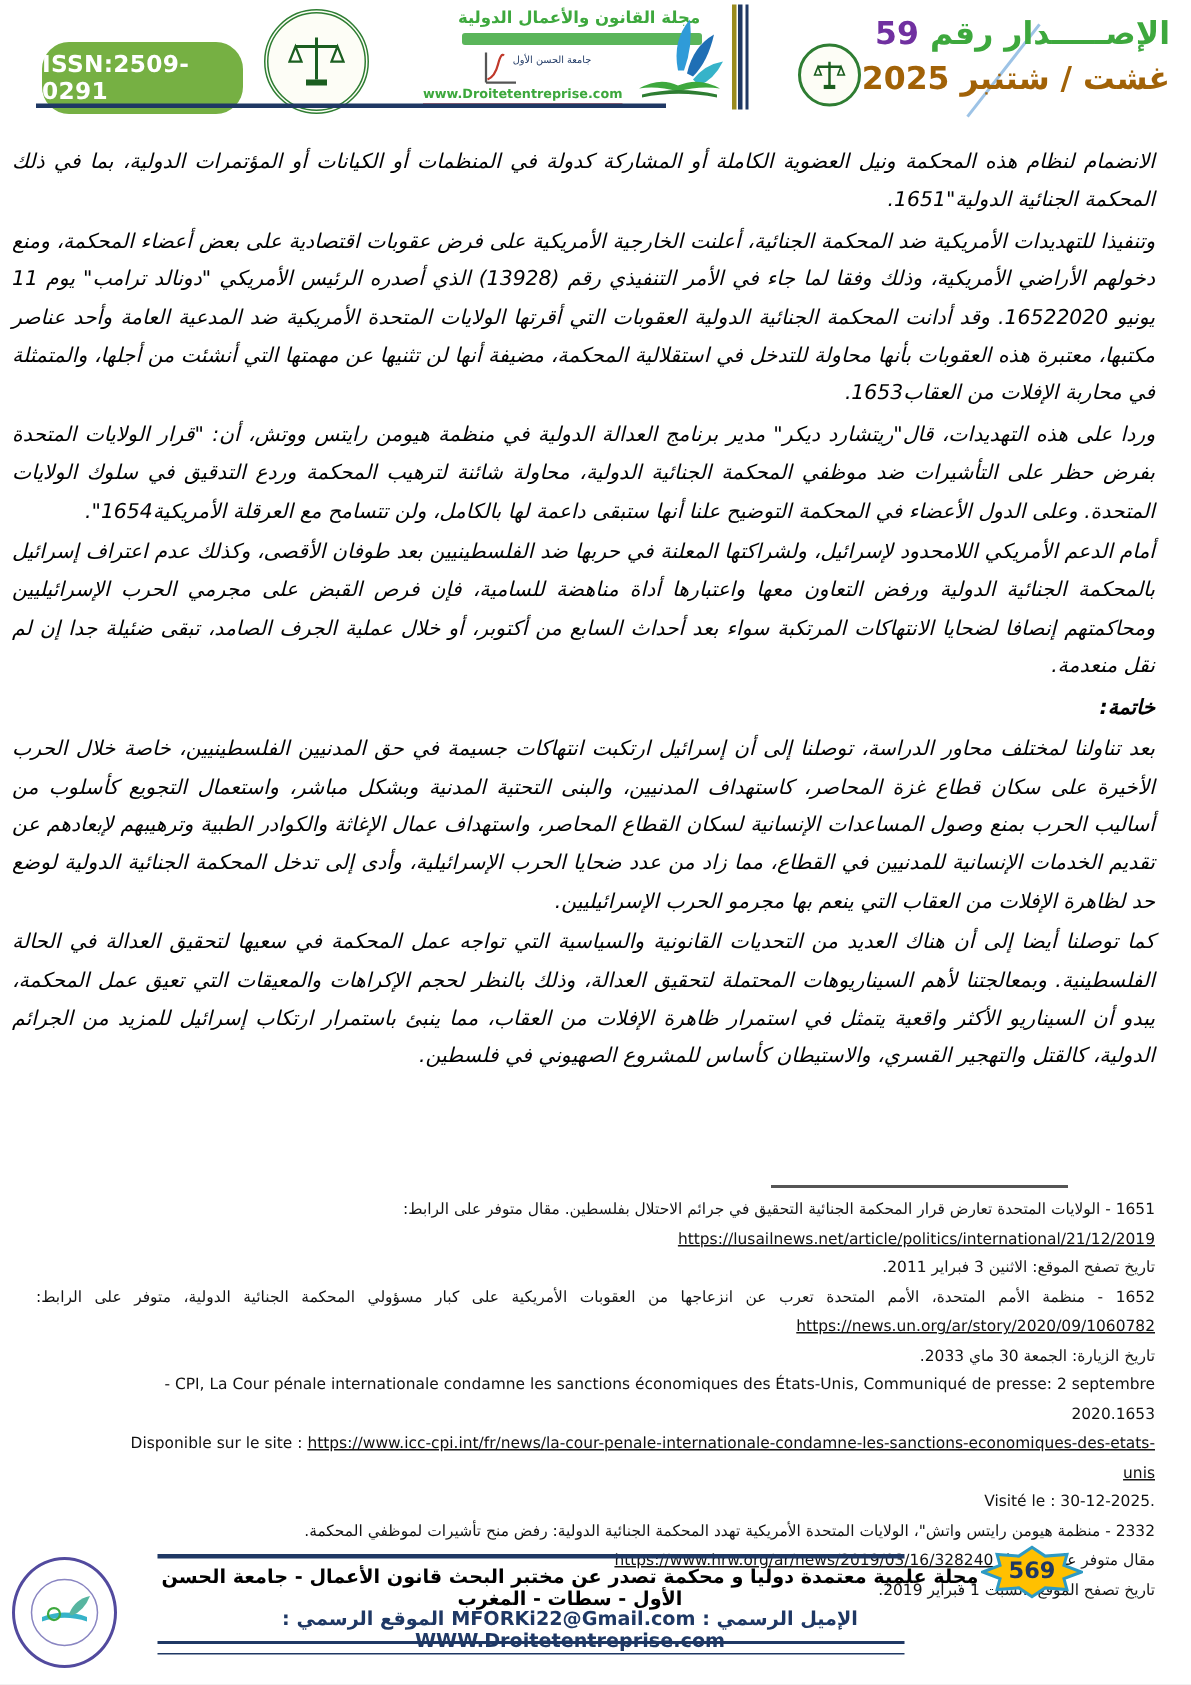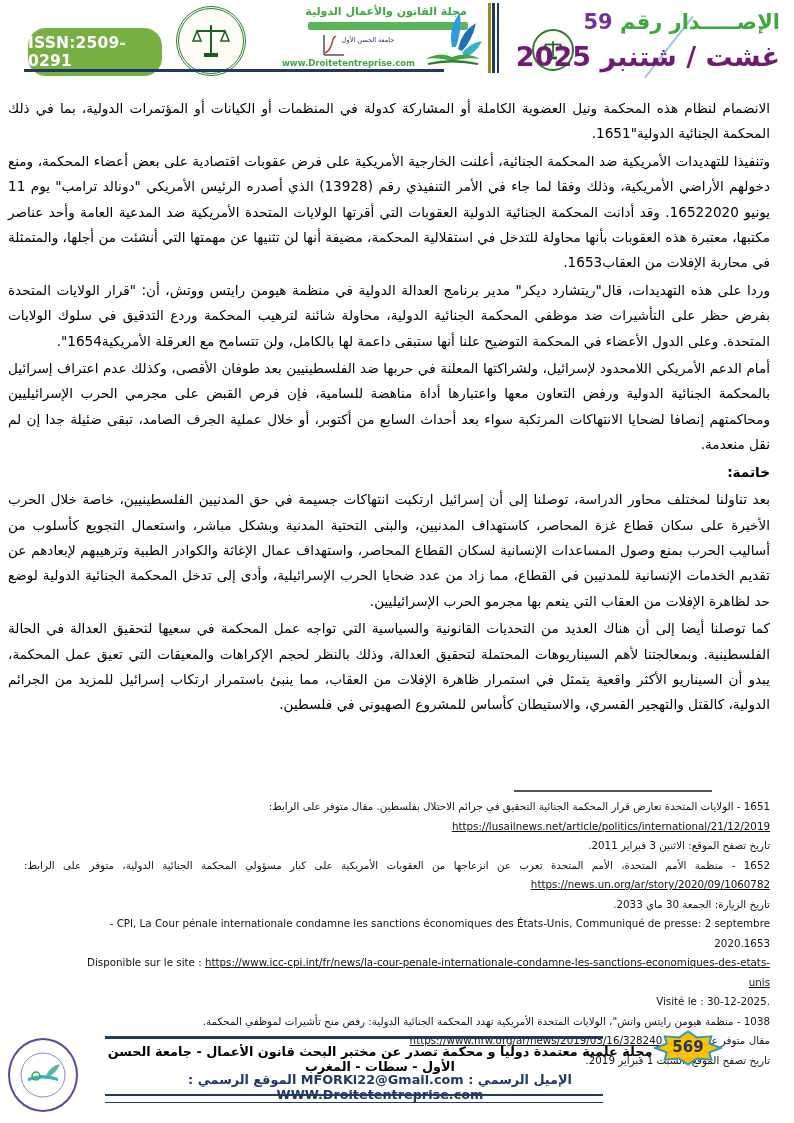--- a/index.html
+++ b/index.html
@@ -22,26 +22,26 @@
               border-bottom:2px solid #c00000;padding-bottom:1px;}
   .banner-bird{position:absolute;left:172px;top:6px;}
   .header-underline{position:absolute;left:24px;top:69px;width:420px;height:3px;background:#1F3864;}
   .vbar{position:absolute;top:3px;height:70px;width:3px;}
   .vbar-olive{left:488px;background:#9a8b1e;}
   .vbar-navy1{left:492px;background:#1F3864;}
   .vbar-navy2{left:497px;background:#1F3864;width:2px;}
   .issue-block{position:absolute;left:505px;top:8px;width:275px;text-align:right;direction:rtl;}
   .issue-line1{font-size:21px;font-weight:bold;color:#3DA83D;line-height:1.4;}
   .issue-num{color:#7030A0;}
-  .issue-line2{font-size:27px;font-weight:bold;color:#701a75;line-height:1.5;}
+  .issue-line2{font-size:21px;font-weight:bold;color:#a16207;line-height:1.5;}
   .slash{position:absolute;left:668px;top:8px;width:2px;height:78px;background:#9DC3E6;
          transform:rotate(38deg);transform-origin:center;}
   
   .body-text{position:absolute;top:96px;left:8px;right:24px;direction:rtl;text-align:justify;
-             font-size:13.6px;line-height:25.4px;}
+             font-size:13.6px;line-height:25.4px;font-style:italic;}
   .body-text p{margin:0 0 2px 0;}
   .heading{font-weight:bold;}
   
   .footnotes{position:absolute;top:790px;left:24px;right:24px;direction:rtl;font-size:10.3px;
              line-height:19.5px;color:#111;}
   .fn-sep{width:198px;height:2px;background:#555;margin:0 58px 5px 0;}
   .fn-line{text-align:right;}
   .fn-link-line{text-align:right;padding-left:60px;}
   .fn-link-line .lnk{margin-left:60px;}
   .lnk{text-decoration:underline;color:#111;direction:ltr;unicode-bidi:embed;}
@@ -151,21 +151,21 @@
       <span class="lnk">https://news.un.org/ar/story/2020/09/1060782</span>
     </div>
     <div class="fn-line">تاريخ الزيارة: الجمعة 30 ماي 2033.</div>
 
     <div class="fn-latin">- CPI, La Cour pénale internationale condamne les sanctions économiques des États-Unis, Communiqué de presse: 2 septembre 2020.1653</div>
     <div class="fn-latin-right">
       <span>Disponible sur le site : </span><span class="lnk">https://www.icc-cpi.int/fr/news/la-cour-penale-internationale-condamne-les-sanctions-economiques-des-etats-unis</span>
     </div>
     <div class="fn-latin-right">Visité le : 30-12-2025.</div>
 
-    <div class="fn-line">1038 - منظمة هيومن رايتس واتش"، الولايات المتحدة الأمريكية تهدد المحكمة الجنائية الدولية: رفض منح تأشيرات لموظفي المحكمة.</div>
+    <div class="fn-line">2332 - منظمة هيومن رايتس واتش"، الولايات المتحدة الأمريكية تهدد المحكمة الجنائية الدولية: رفض منح تأشيرات لموظفي المحكمة.</div>
     <div class="fn-line">
       <span>مقال متوفر على الرابط: </span><span class="lnk">https://www.hrw.org/ar/news/2019/03/16/328240</span>
     </div>
     <div class="fn-line">تاريخ تصفح الموقع: السبت 1 فبراير 2019.</div>
   </div>
 
   <div class="page-badge">
     <svg width="68" height="36" viewBox="0 0 68 34">
       <polygon points="67,17 55.3,21.4 57.3,28.7 42.8,27.6 34,33.5 25.2,27.6 10.7,28.7 12.7,21.4 1,17 12.7,12.6 10.7,5.3 25.2,6.4 34,0.5 42.8,6.4 57.3,5.3 55.3,12.6" fill="#FFC000" stroke="#2E9AC4" stroke-width="2"></polygon>
     </svg>

